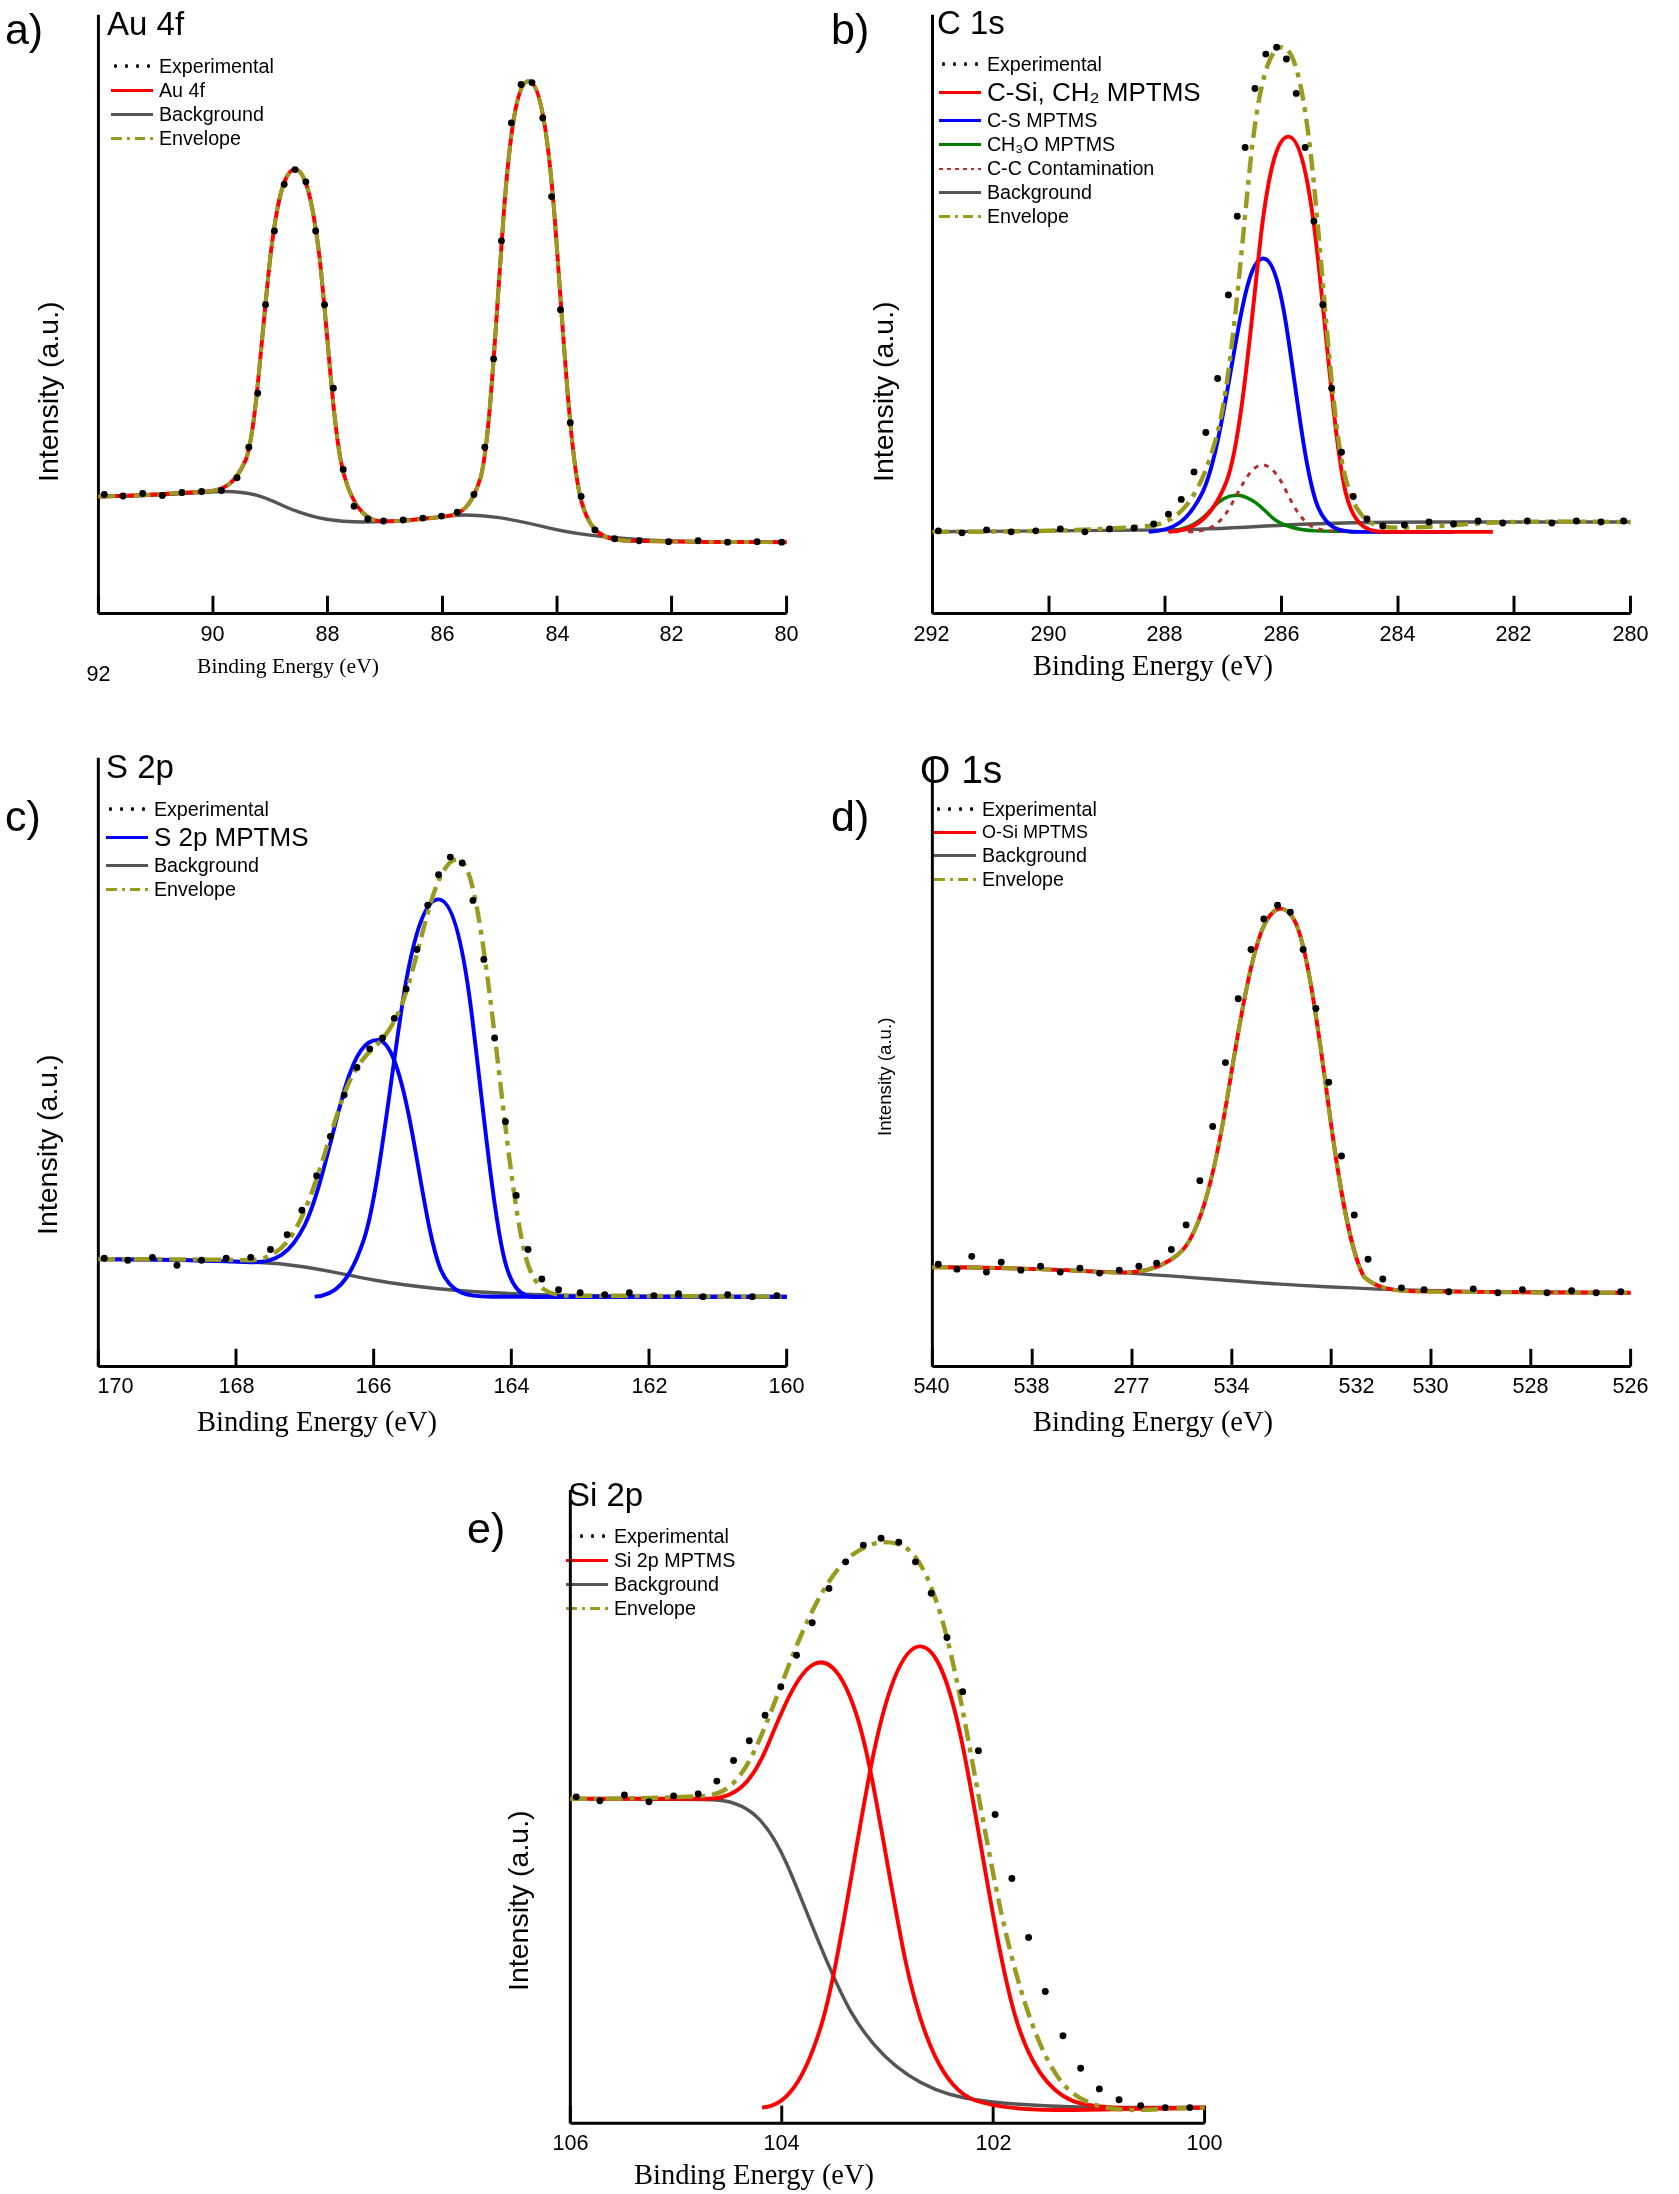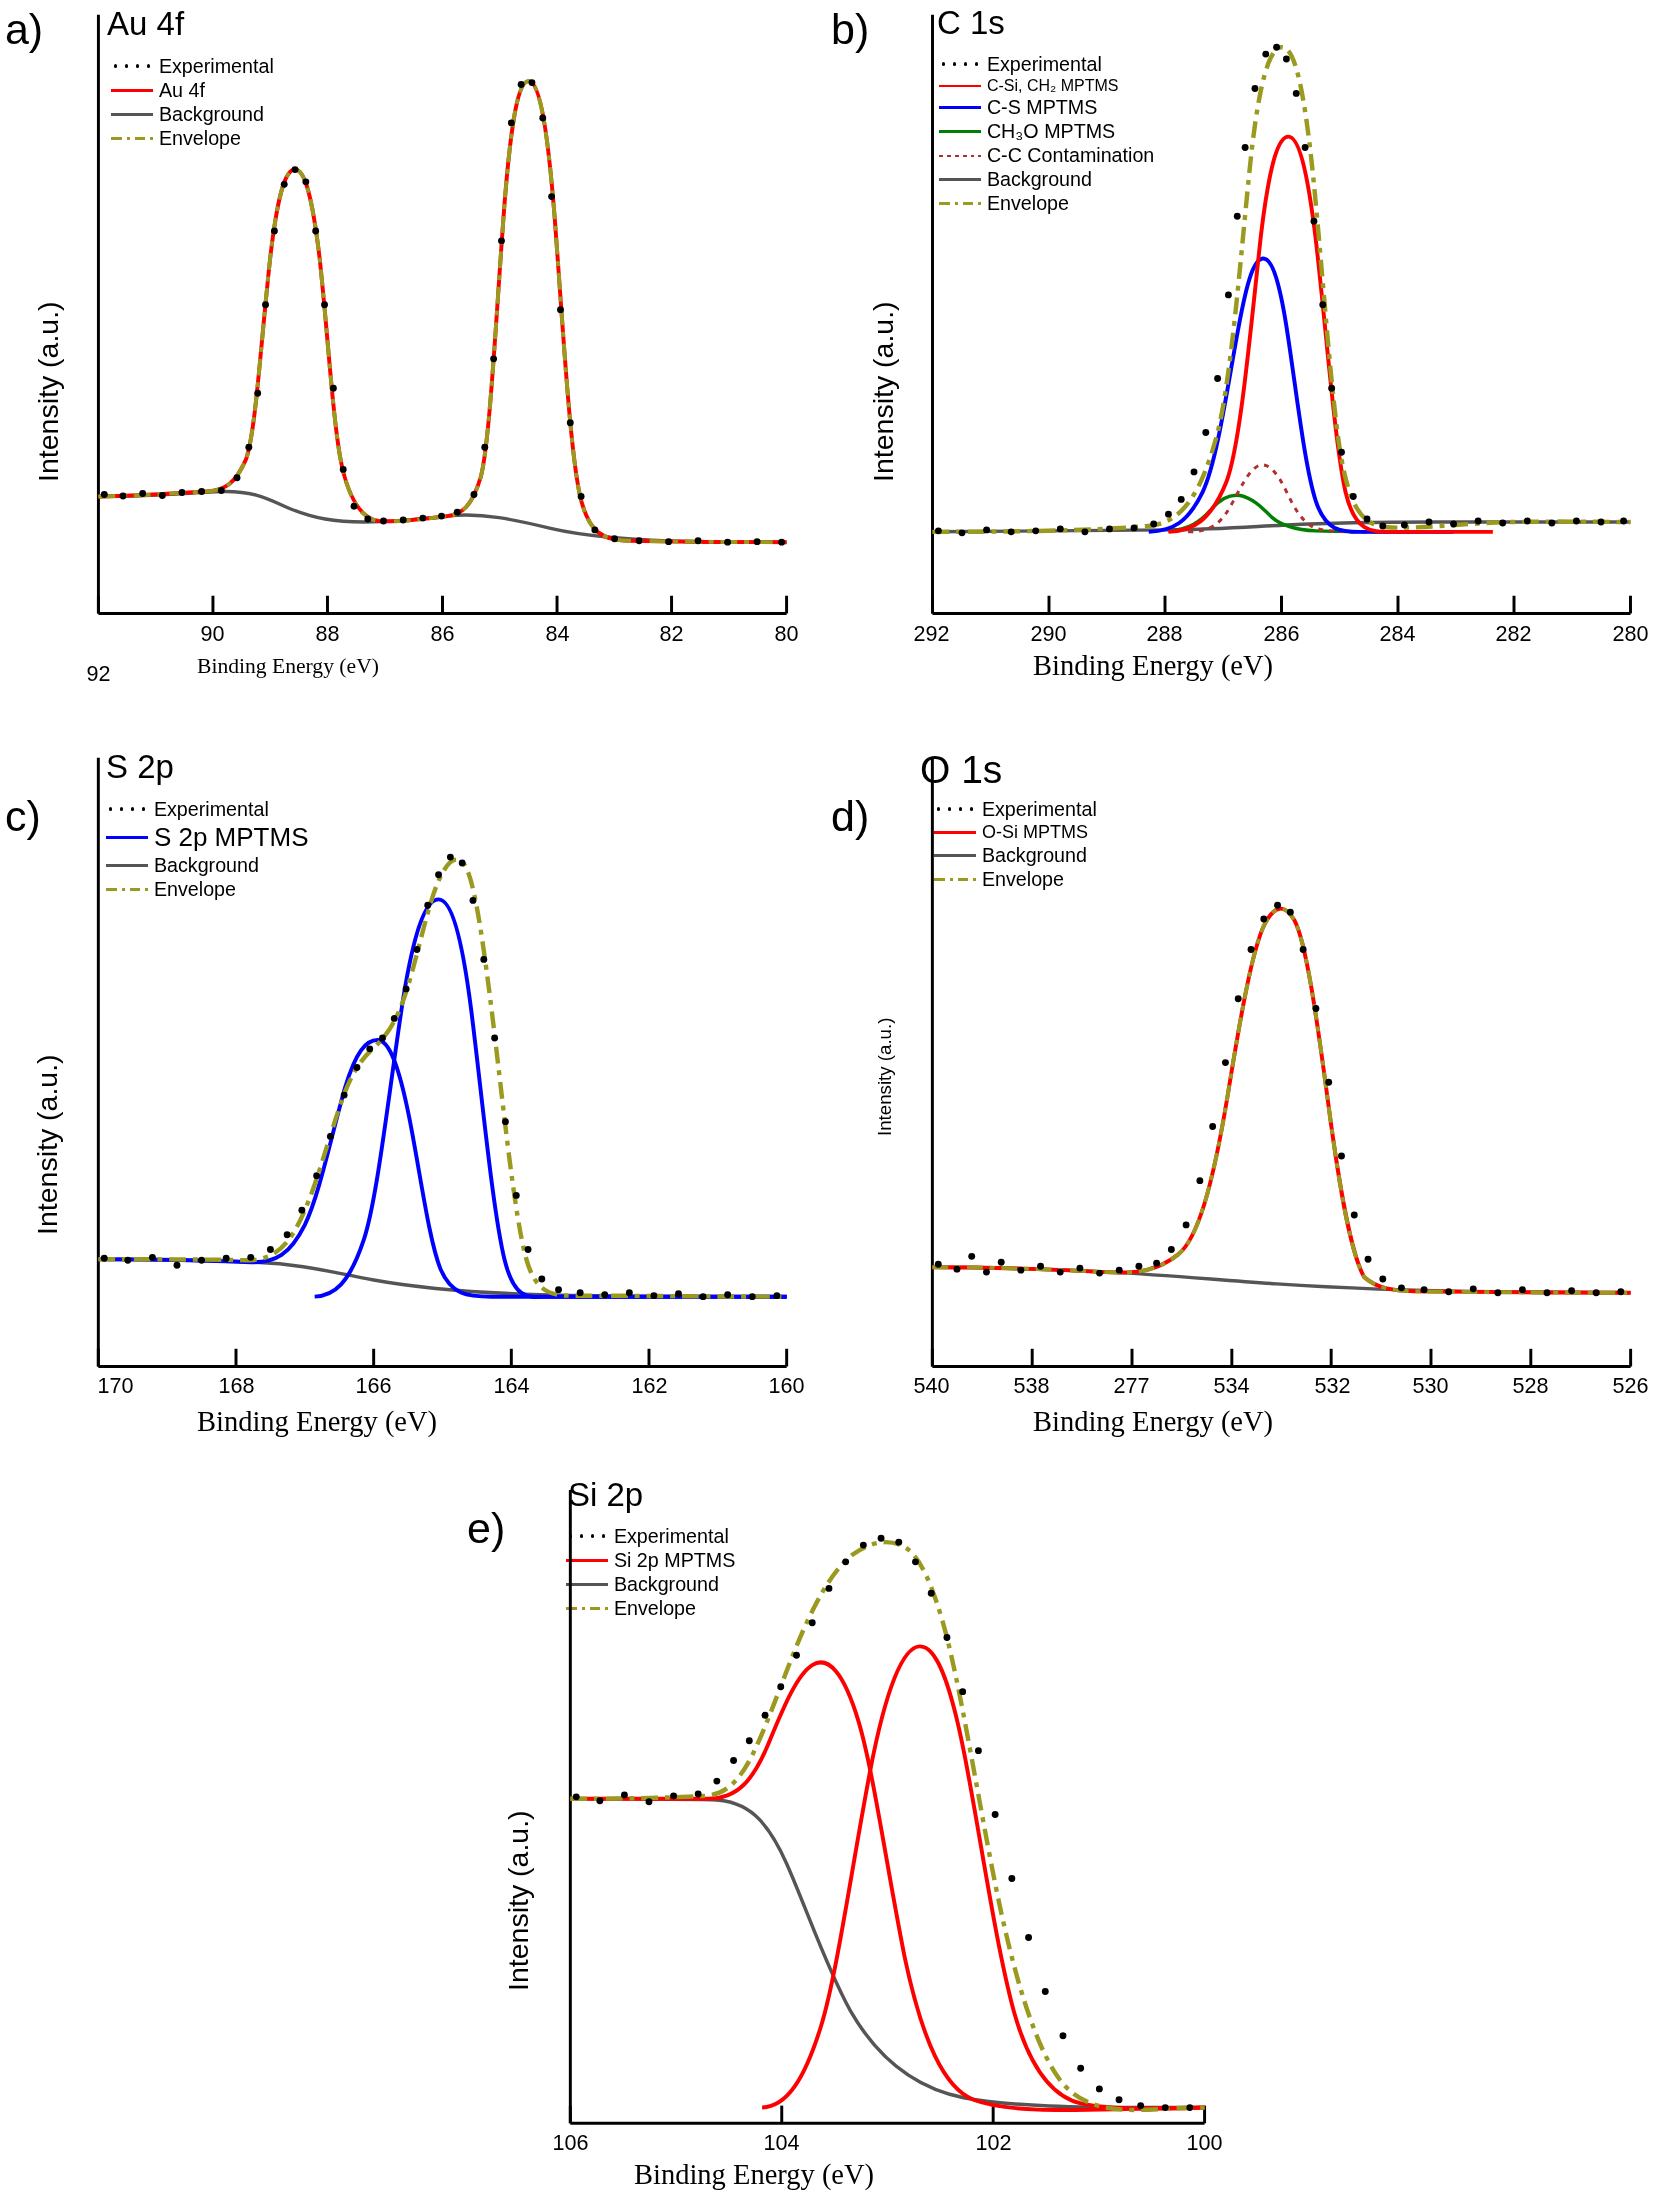--- a/index.html
+++ b/index.html
@@ -153,21 +153,21 @@
             <i></i>
             <i></i>
           </span>
         </span>
       <span class="legend-text" style="font-size:19.7px;">Experimental</span>
     </div>
     <div class="legend-row">
       <span class="legend-key">
           <span style="position:absolute;top:5.4px;left:0;width:42px;height:2.5px;background:#ff0000;"></span>
         </span>
-      <span class="legend-text" style="font-size:16px;">C-Si, CH₂ MPTMS</span>
+      <span class="legend-text" style="font-size:26px;">C-Si, CH₂ MPTMS</span>
     </div>
     <div class="legend-row">
       <span class="legend-key">
           <span style="position:absolute;top:5.4px;left:0;width:42px;height:2.5px;background:#0000ff;"></span>
         </span>
       <span class="legend-text" style="font-size:19.7px;">C-S MPTMS</span>
     </div>
     <div class="legend-row">
       <span class="legend-key">
           <span style="position:absolute;top:5.4px;left:0;width:42px;height:2.5px;background:#008000;"></span>
@@ -485,21 +485,21 @@
         <circle cx="1380" cy="1114" r="7"></circle>
         <circle cx="1430" cy="1118" r="7"></circle>
       <circle cx="1480" cy="1116" r="7"></circle>
     </g>
   </svg>
 
   <div class="tick-label" style="left:66px;top:635px;width:59px;font-size:21.6px;">540</div>
   <div class="tick-label" style="left:166px;top:635px;width:59px;font-size:21.6px;">538</div>
   <div class="tick-label" style="left:266px;top:635px;width:59px;font-size:21.6px;">277</div>
   <div class="tick-label" style="left:366px;top:635px;width:59px;font-size:21.6px;">534</div>
-  <div class="tick-label" style="left:467px;top:635px;width:59px;font-size:21.6px;">532</div>
+  <div class="tick-label" style="left:491px;top:635px;width:59px;font-size:21.6px;">532</div>
   <div class="tick-label" style="left:565px;top:635px;width:59px;font-size:21.6px;">530</div>
   <div class="tick-label" style="left:665px;top:635px;width:59px;font-size:21.6px;">528</div>
   <div class="tick-label" style="left:765px;top:635px;width:59px;font-size:21.6px;">526</div>
   <div class="axis-title" style="left:197px;top:668px;width:443px;font-size:28.5px;">Binding Energy (eV)</div>
 </div>
 
 <div class="panel" id="panel-e" style="left:418px;top:1470px;width:934px;height:723px;">
   <div class="panel-letter" style="left:49px;top:34px;font-size:43px;">e)</div>
   <div class="core-label" style="left:150px;top:5.9px;font-size:33px;">Si 2p</div>
 

